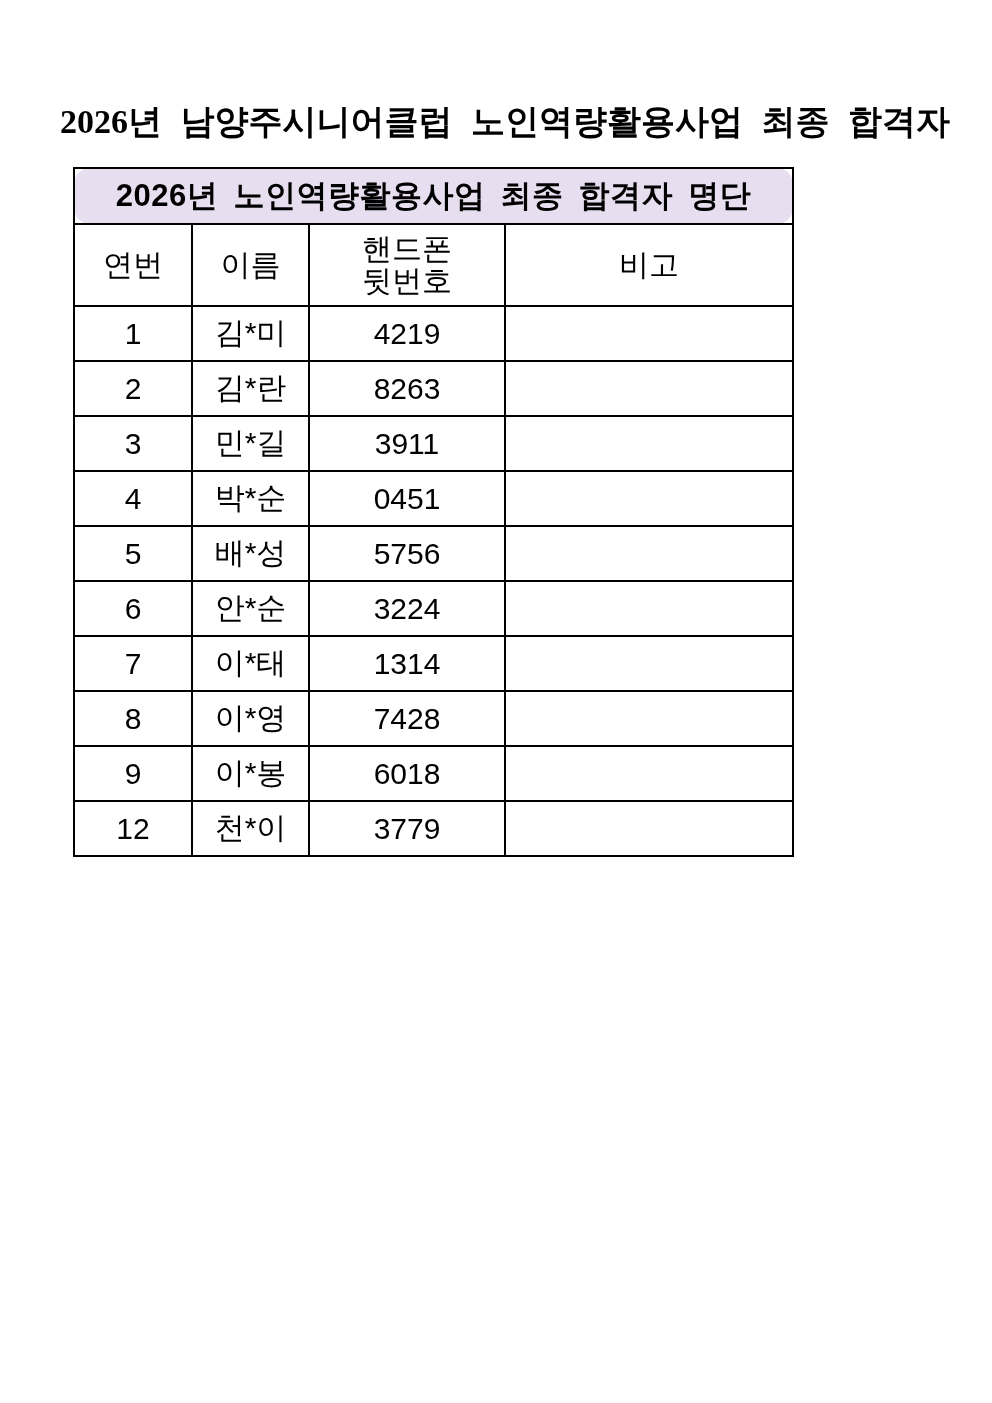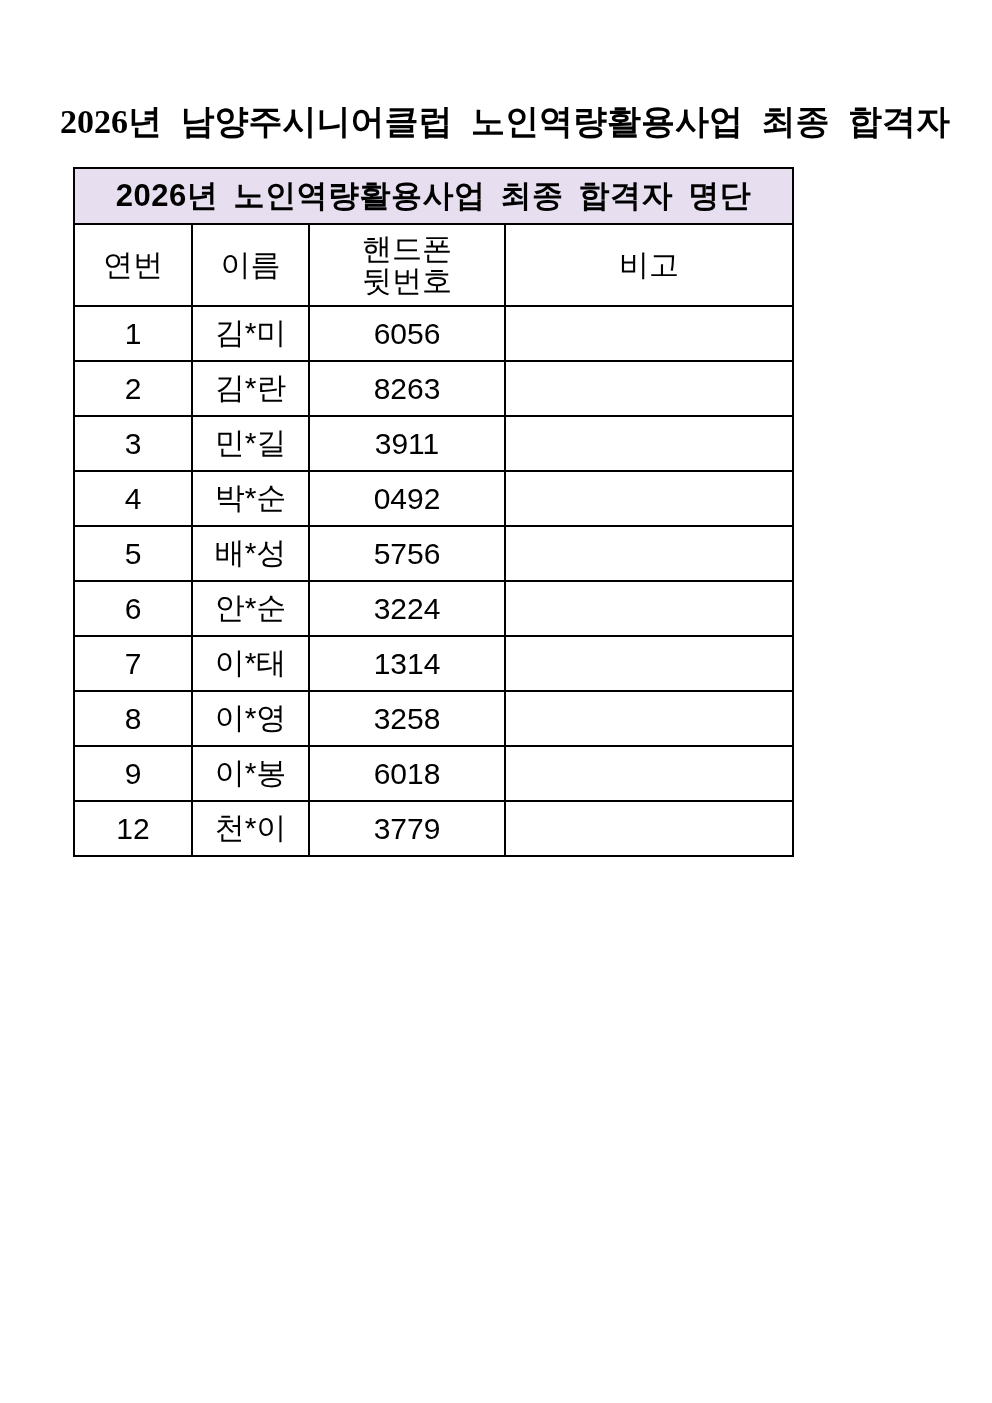--- a/index.html
+++ b/index.html
@@ -59,20 +59,21 @@
   .col-phone { width: 196px; }
   .col-note  { width: 288px; }
 
   tr.band-row td {
     height: 56px;
     background: var(--header-fill);
     font-size: 31px;
     font-weight: bold;
     letter-spacing: 0.5px;
     word-spacing: 6px;
+    border-radius: 16px;
   }
   tr.col-header-row th {
     height: 82px;
     background: #FFFFFF;
     font-size: 30px;
   }
   tr.col-header-row .hdr-line {
     display: block;
     line-height: 1.08;
   }
@@ -106,39 +107,39 @@
         <th>
           <span class="hdr-line">핸드폰</span>
           <span class="hdr-line">뒷번호</span>
         </th>
         <th>비고</th>
       </tr>
 
     <tr class="data-row">
     <td class="c-no">1</td>
     <td class="c-name">김*미</td>
-    <td class="c-phone">6056</td>
+    <td class="c-phone">4219</td>
     <td class="c-note"></td>
   </tr>
         <tr class="data-row">
     <td class="c-no">2</td>
     <td class="c-name">김*란</td>
     <td class="c-phone">8263</td>
     <td class="c-note"></td>
   </tr>
         <tr class="data-row">
     <td class="c-no">3</td>
     <td class="c-name">민*길</td>
     <td class="c-phone">3911</td>
     <td class="c-note"></td>
   </tr>
         <tr class="data-row">
     <td class="c-no">4</td>
     <td class="c-name">박*순</td>
-    <td class="c-phone">0492</td>
+    <td class="c-phone">0451</td>
     <td class="c-note"></td>
   </tr>
         <tr class="data-row">
     <td class="c-no">5</td>
     <td class="c-name">배*성</td>
     <td class="c-phone">5756</td>
     <td class="c-note"></td>
   </tr>
         <tr class="data-row">
     <td class="c-no">6</td>
@@ -148,21 +149,21 @@
   </tr>
         <tr class="data-row">
     <td class="c-no">7</td>
     <td class="c-name">이*태</td>
     <td class="c-phone">1314</td>
     <td class="c-note"></td>
   </tr>
         <tr class="data-row">
     <td class="c-no">8</td>
     <td class="c-name">이*영</td>
-    <td class="c-phone">3258</td>
+    <td class="c-phone">7428</td>
     <td class="c-note"></td>
   </tr>
         <tr class="data-row">
     <td class="c-no">9</td>
     <td class="c-name">이*봉</td>
     <td class="c-phone">6018</td>
     <td class="c-note"></td>
   </tr>
         <tr class="data-row">
     <td class="c-no">12</td>

